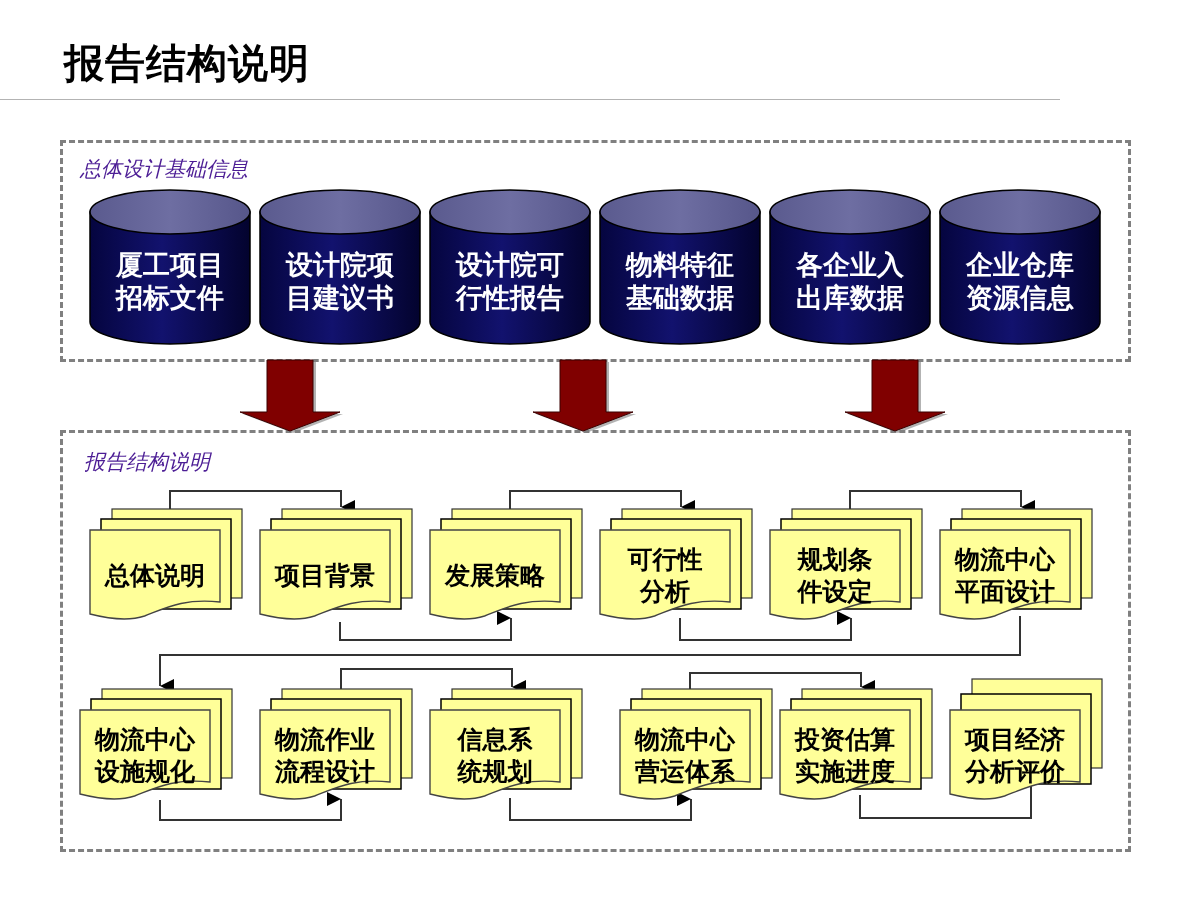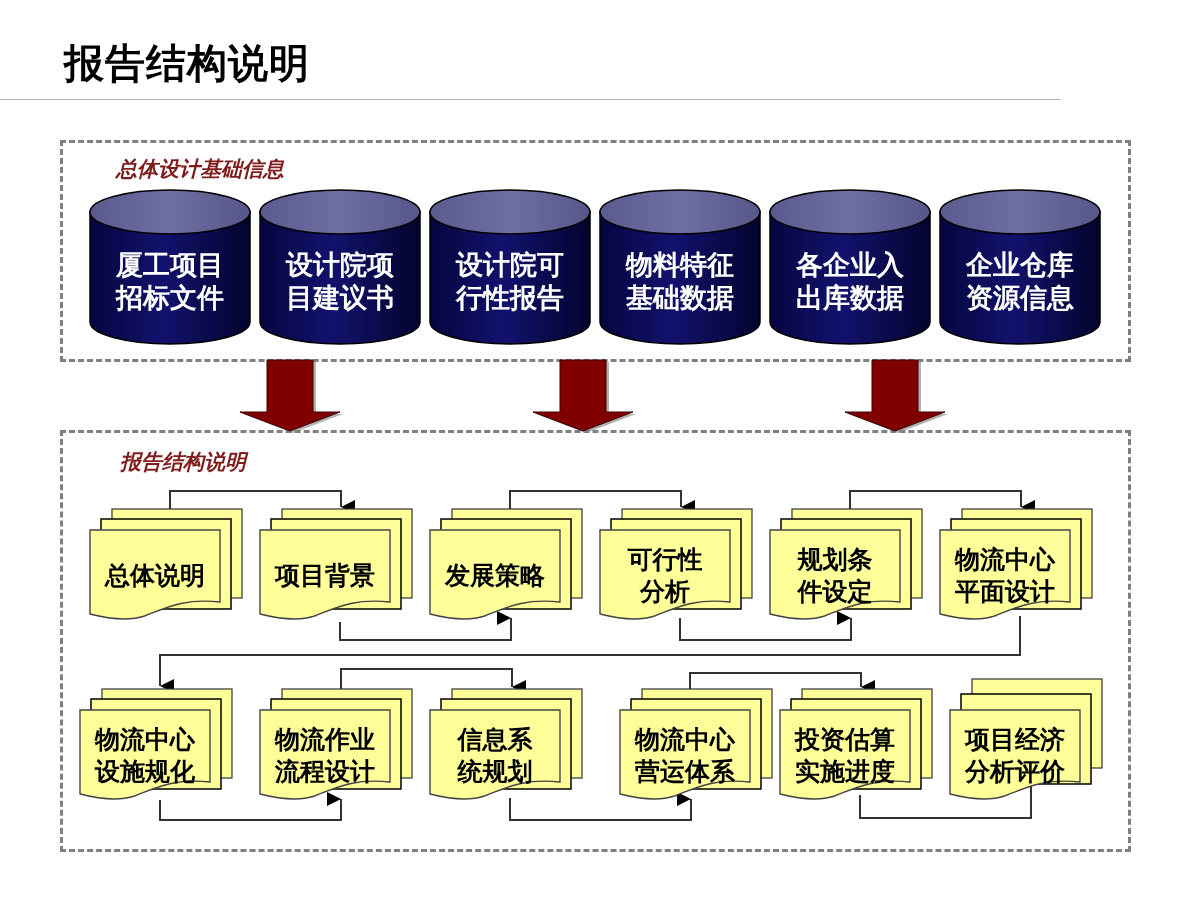--- a/index.html
+++ b/index.html
@@ -3,22 +3,22 @@
 <meta charset="utf-8">
 <style>
   html, body { margin:0; padding:0; background:#ffffff; }
   body { width:1200px; height:900px; position:relative; overflow:hidden;
          font-family:"DejaVu Sans", "Liberation Sans", sans-serif; }
   .title { position:absolute; left:64px; top:36px; font-size:40px; font-weight:bold;
            color:#000; letter-spacing:1px;font-family:Liberation Mono, monospace; }
   .title-rule { position:absolute; left:0; top:99px; width:1060px; height:0;
                 border-top:1.5px solid #b3b3b3; }
   .group { position:absolute; border:3px dashed #808080; box-sizing:border-box; }
-  .group-label { position:absolute; color:#7f1d1d; font-style:italic; font-weight:bold;
-                 font-size:21px;margin-left:36px; }
+  .group-label { position:absolute; color:#4c1d95; font-style:italic; font-weight:normal;
+                 font-size:21px; }
   #diagram { position:absolute; left:0; top:0; }
 </style>
 </head>
 <body>
 
 <div class="title">报告结构说明</div>
 <div class="title-rule"></div>
 
 <div class="group" style="left:60px; top:140px; width:1071px; height:222px;"></div>
 <div class="group-label" style="left:80px; top:155px;">总体设计基础信息</div>

